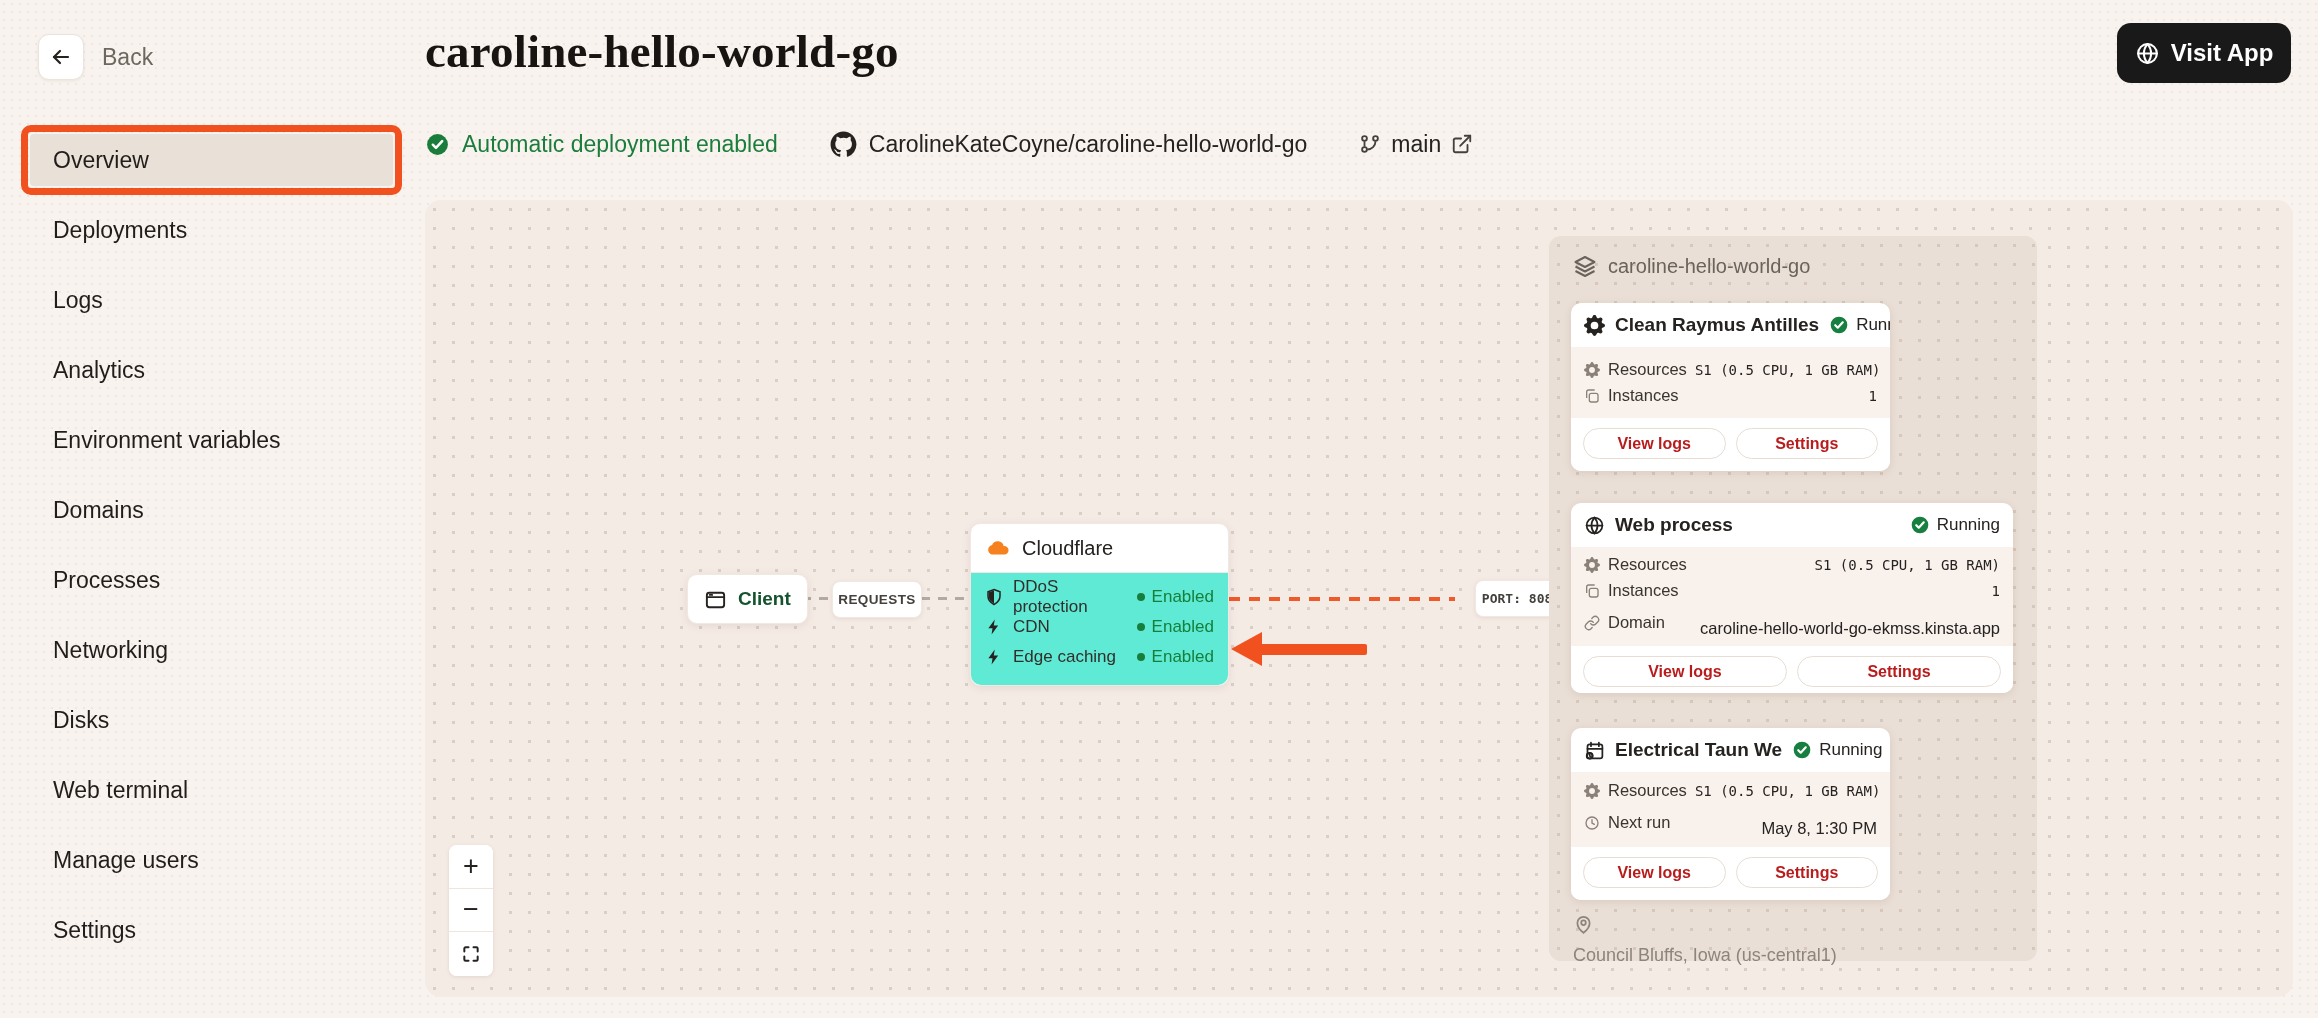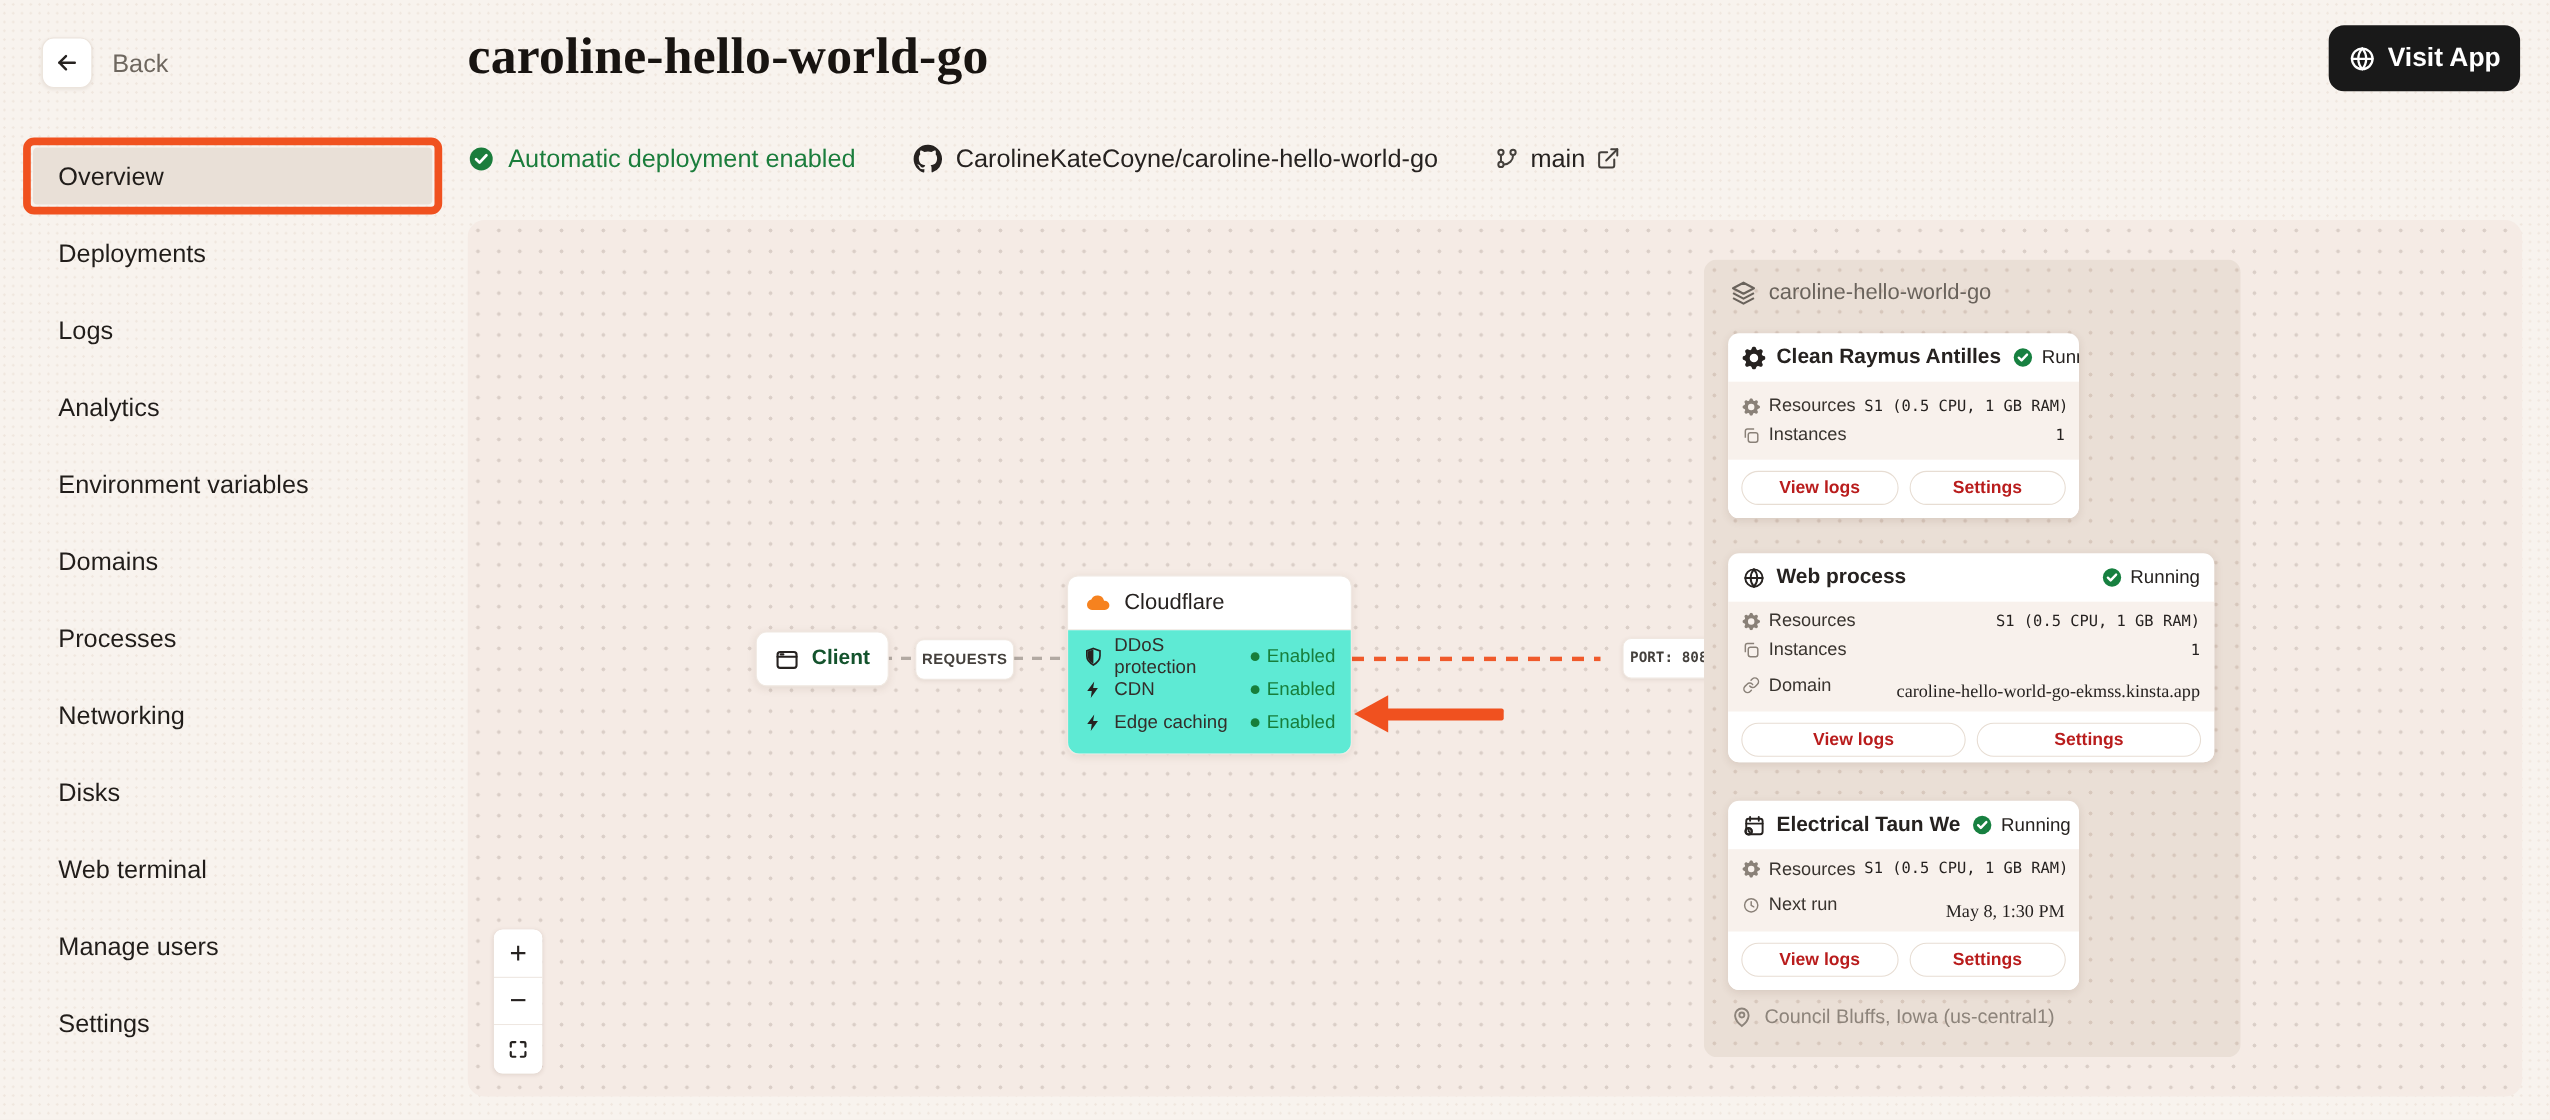--- a/index.html
+++ b/index.html
@@ -156,30 +156,30 @@
   .run-badge { display: flex; align-items: center; gap: 7px; font-size: 17px; font-weight: 500; color: #262220; }
   .proc-body {
     flex: 1; background: #F8F1EC; padding: 8px 13px;
     display: flex; flex-direction: column; justify-content: center; gap: 7px;
   }
   .proc-row { display: flex; align-items: center; gap: 8px; font-size: 16.5px; color: #39342F; }
   .proc-row .val {
     margin-left: auto; font-family: "DejaVu Sans Mono", monospace;
     font-size: 14px; color: #262220; white-space: nowrap;
   }
-  .proc-row .val.sans { font-family: Liberation Serif, serif; font-size: 16.5px; margin-top: 12px; }
+  .proc-row .val.sans { font-family: Liberation Sans, sans-serif; font-size: 16.5px; margin-top: 12px; }
   .proc-foot { display: flex; gap: 10px; padding: 10px 12px 12px 12px; background: #fff; }
   .proc-foot button {
     flex: 1; height: 31px; border: 1.5px solid #E7DDD3; border-radius: 16px;
     background: #fff; font-family: "Liberation Sans", sans-serif;
     font-size: 16px; font-weight: 700; color: #b91c1c; cursor: pointer;
   }
   .location-row {
     position: absolute; left: 24px; top: 678px; display: flex; gap: 10px;
-    color: #8D847B; font-size: 18px;
+    color: #8D847B; font-size: 18px; flex-direction: column;
   }
 
   
   .zoom-ctrl {
     position: absolute; left: 24px; top: 645px; width: 44px;
     background: #fff; border-radius: 8px; box-shadow: 0 1px 4px rgba(90,60,40,.12);
     overflow: hidden;
   }
   .zoom-ctrl button {
     width: 44px; height: 43.5px; background: #fff; border: none; border-bottom: 1px solid #EDE5DE;

